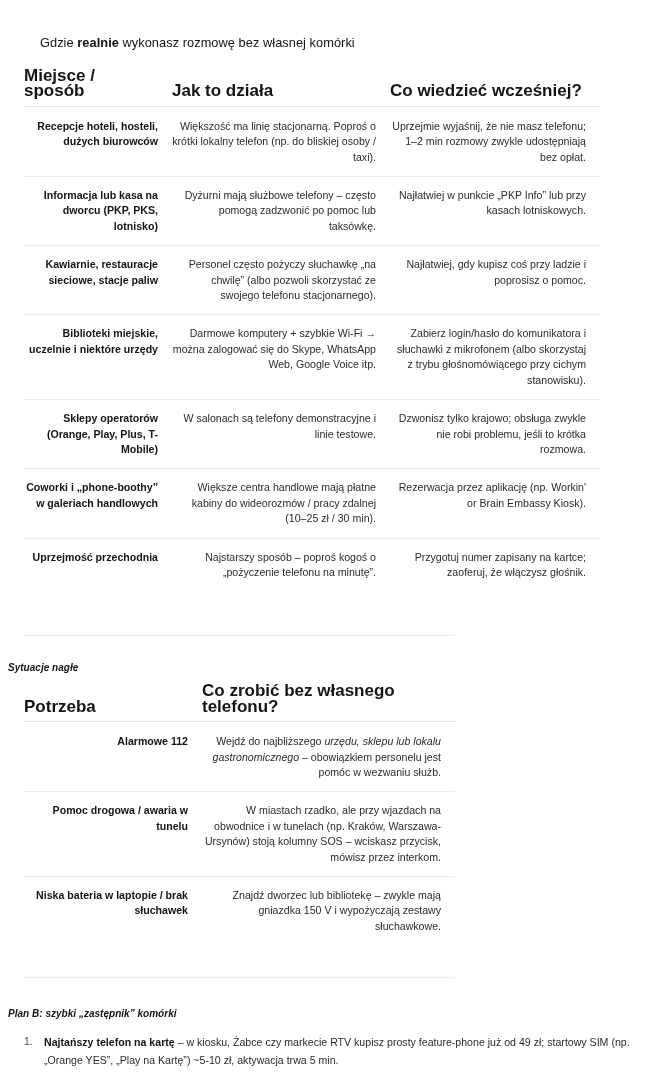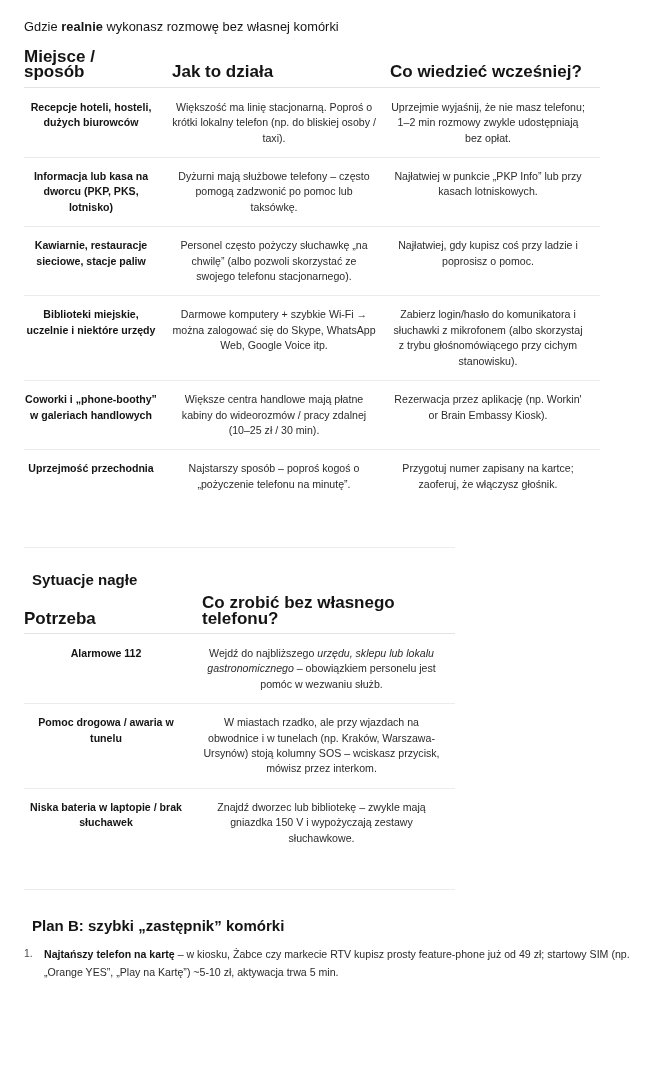--- a/index.html
+++ b/index.html
@@ -17,58 +17,59 @@
   }
   .page {
     position: relative;
     width: 656px;
     padding: 0;
     box-sizing: border-box;
   }
 
   
   h1.doc-title {
-    margin: 0;
+    margin: 16px;
     padding: 17px 24px 0 24px;
     font-size: 12.8px;
     line-height: 19px;
     font-weight: 400;
     letter-spacing: 0.05px;
     color: #141414;
   }
   h1.doc-title b { font-weight: 700; }
 
   h2.section-title {
     margin: 0;
-    padding: 0 32px;
-    font-size: 15px;
+    padding: 0 8px;
+    font-size: 10px;
     line-height: 17px;
     font-weight: 700;
     color: #141414;
     letter-spacing: 0.02px;
+    font-style: italic;
   }
 
   
   table.data-table {
     border-collapse: collapse;
     table-layout: fixed;
     font-size: 10.6px;
     line-height: 15.4px;
   }
   table.data-table th {
     text-align: left;
     font-weight: 700;
     color: #141414;
     padding: 0 14px 7px 0;
     vertical-align: bottom;
     border-bottom: 1px solid #e3e3e3;
     font-size: 17px;
   }
   table.data-table td {
-    text-align: center;
+    text-align: right;
     vertical-align: top;
     padding: 11px 14px 11px 0;
     border-top: 1px solid #ececec;
     color: #2b2b2b;
   }
   table.data-table tbody tr:first-child td {
     border-top: none;
     padding-top: 12px;
   }
   table.data-table td.key {
@@ -171,20 +172,25 @@
         <td class="key">Kawiarnie, restauracje sieciowe, stacje paliw</td>
         <td>Personel często pożyczy słuchawkę „na chwilę” (albo pozwoli skorzystać ze swojego telefonu stacjonarnego).</td>
         <td>Najłatwiej, gdy kupisz coś przy ladzie i poprosisz o pomoc.</td>
       </tr>
       <tr>
         <td class="key">Biblioteki miejskie, uczelnie i niektóre urzędy</td>
         <td>Darmowe komputery + szybkie Wi-Fi → można zalogować się do Skype, WhatsApp Web, Google Voice itp.</td>
         <td>Zabierz login/hasło do komunikatora i słuchawki z mikrofonem (albo skorzystaj z trybu głośnomówiącego przy cichym stanowisku).</td>
       </tr>
       <tr>
+        <td class="key">Sklepy operatorów (Orange, Play, Plus, T-Mobile)</td>
+        <td>W salonach są telefony demonstracyjne i linie testowe.</td>
+        <td>Dzwonisz tylko krajowo; obsługa zwykle nie robi problemu, jeśli to krótka rozmowa.</td>
+      </tr>
+      <tr>
         <td class="key">Coworki i „phone-boothy” w galeriach handlowych</td>
         <td>Większe centra handlowe mają płatne kabiny do wideorozmów / pracy zdalnej (10–25 zł / 30 min).</td>
         <td>Rezerwacja przez aplikację (np. Workin' or Brain Embassy Kiosk).</td>
       </tr>
       <tr>
         <td class="key">Uprzejmość przechodnia</td>
         <td>Najstarszy sposób – poproś kogoś o „pożyczenie telefonu na minutę”.</td>
         <td>Przygotuj numer zapisany na kartce; zaoferuj, że włączysz głośnik.</td>
       </tr>
     </tbody>

